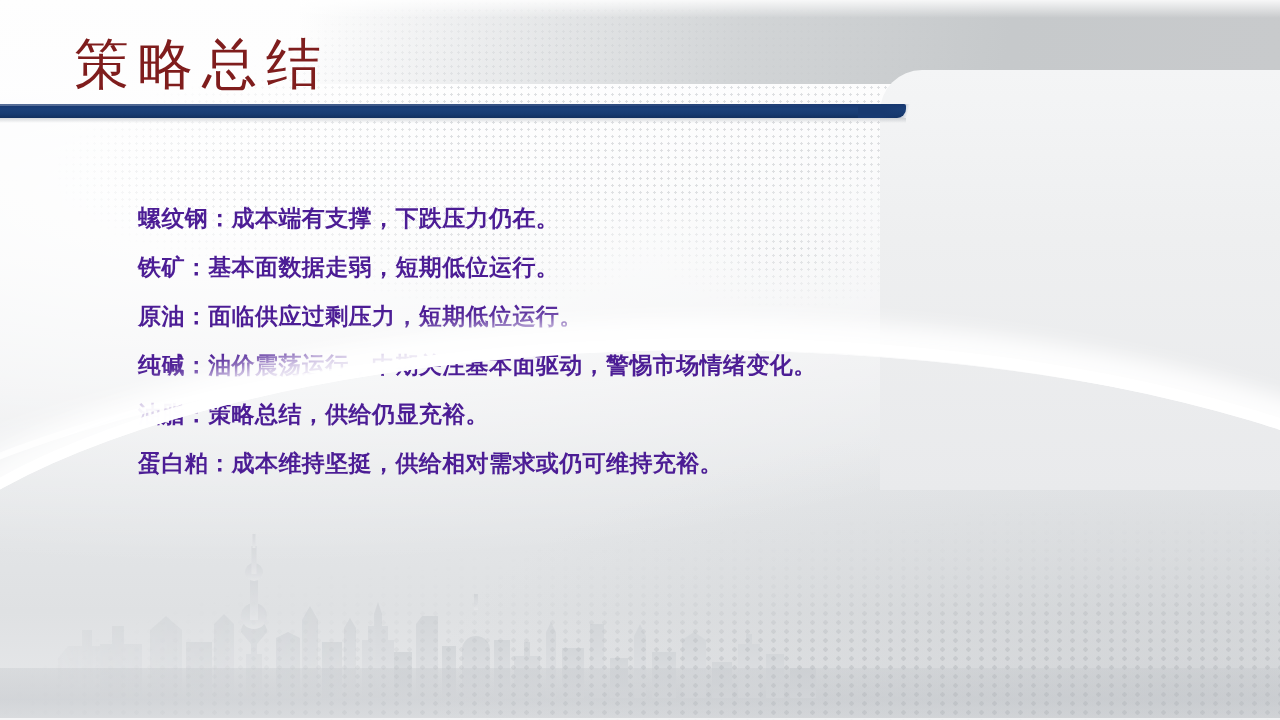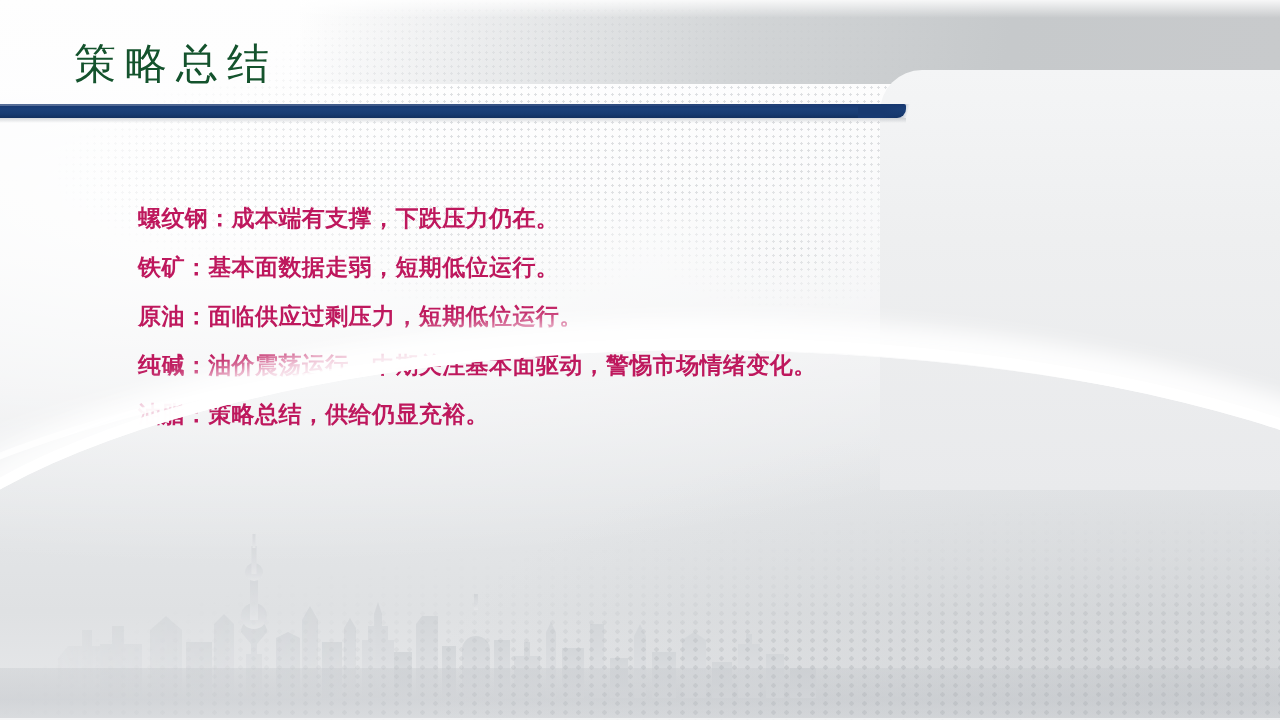--- a/index.html
+++ b/index.html
@@ -118,40 +118,40 @@
     position: absolute;
     left: 0; top: 118px;
     width: 906px; height: 5px;
     background: linear-gradient(180deg, rgba(120,128,138,0.30) 0%, rgba(120,128,138,0) 100%);
   }
 
   
   .title {
     position: absolute;
     left: 74px; top: 38px;
-    font-size: 42px;
+    font-size: 55px;
     line-height: 52px;
     letter-spacing: 9px;
-    color: #14532d;
+    color: #7f1d1d;
     font-family: "DejaVu Serif", "Liberation Serif", serif;
     white-space: nowrap;
     text-shadow: 0 1px 0 rgba(255,255,255,0.9);
     text-align: right;
   }
 
   
   .body-block {
     position: absolute;
     left: 138px; top: 193px;
     width: 1060px;
   }
   .body-line {
     font-size: 23px;
     line-height: 49px;
-    color: #be185d;
+    color: #4c1d95;
     font-weight: bold;
     font-family: "DejaVu Serif", "Liberation Serif", serif;
     white-space: nowrap;
     letter-spacing: 0.4px;
   }
 
   
   .skyline {
     position: absolute;
     left: 0; bottom: 0;
@@ -228,20 +228,21 @@
   <div class="navy-rule-hl"></div>
 
   <div class="title">策略总结</div>
 
   <div class="body-block">
     <div class="body-line">螺纹钢：成本端有支撑，下跌压力仍在。</div>
     <div class="body-line">铁矿：基本面数据走弱，短期低位运行。</div>
     <div class="body-line">原油：面临供应过剩压力，短期低位运行。</div>
     <div class="body-line">纯碱：油价震荡运行，中期关注基本面驱动，警惕市场情绪变化。</div>
     <div class="body-line">油脂：策略总结，供给仍显充裕。</div>
+    <div class="body-line">蛋白粕：成本维持坚挺，供给相对需求或仍可维持充裕。</div>
   </div>
 
   <svg class="skyline" viewBox="0 0 1280 200" preserveAspectRatio="none">
     <defs>
       <linearGradient id="skyGrad" x1="0" y1="0" x2="0" y2="1">
         <stop offset="0%" stop-color="#d3d6d9"></stop>
         <stop offset="60%" stop-color="#dcdee1"></stop>
         <stop offset="100%" stop-color="#e6e7e9"></stop>
       </linearGradient>
       <linearGradient id="skyFade" x1="0" y1="0" x2="1" y2="0">

